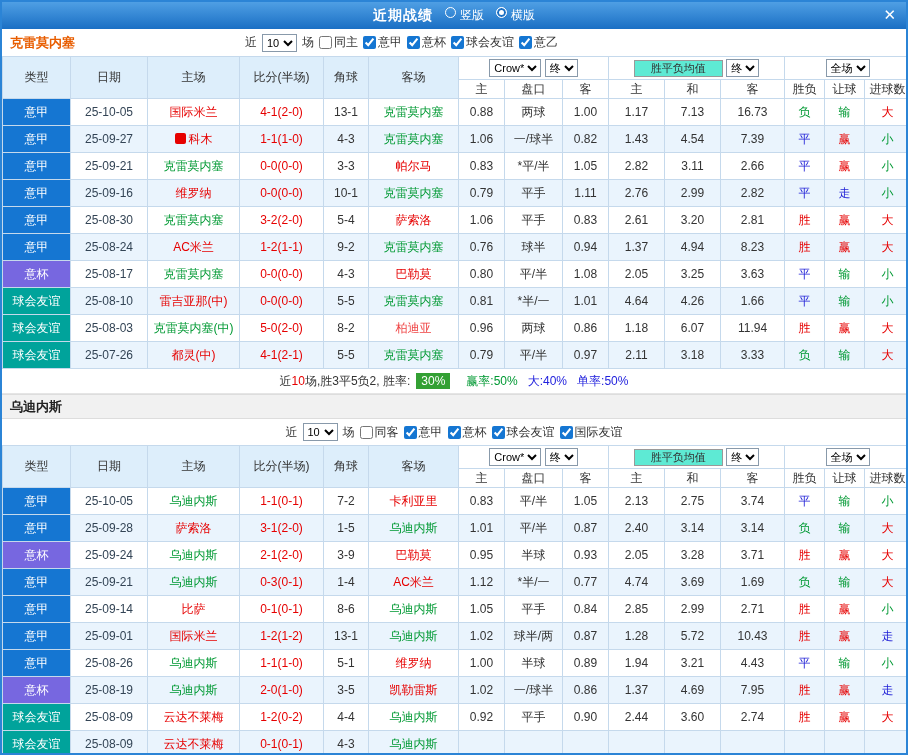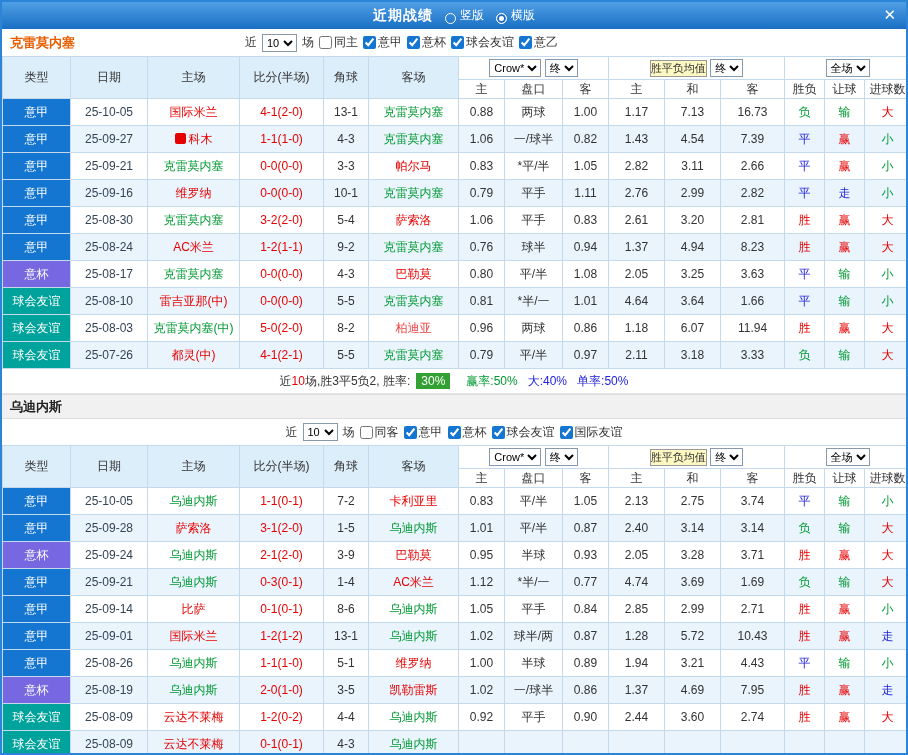--- a/index.html
+++ b/index.html
@@ -3,36 +3,36 @@
 <meta charset="utf-8">
 <style>
   *{margin:0;padding:0;box-sizing:border-box;}
   html,body{background:#ddd;}
   .page{width:908px;height:755px;overflow:hidden;background:#fff;border:2px solid #2b84d6;
         font-family:"Liberation Sans","DejaVu Sans",sans-serif;font-size:12px;color:#333;}
   
   .titlebar{height:27px;background:linear-gradient(#4f9fe4,#1a6fc4);display:flex;align-items:center;color:#fff;position:relative;}
   .titlebar-center{flex:1;display:flex;justify-content:center;align-items:center;gap:12px;}
   .title{font-size:14px;font-weight:bold;letter-spacing:1px;}
-  .radio-opt{display:flex;align-items:flex-end;gap:4px;cursor:pointer;}
+  .radio-opt{display:flex;align-items:flex-start;gap:4px;cursor:pointer;}
   .radio{width:11px;height:11px;border:1px solid #fff;border-radius:50%;display:inline-block;background:transparent;}
   .radio.checked{background:#fff;box-shadow:inset 0 0 0 2px #1a6fc4;}
   .close{position:absolute;right:10px;top:4px;font-size:15px;font-weight:bold;cursor:pointer;}
   
   .sec-head{display:flex;align-items:center;height:27px;padding:0 8px;background:#fff;}
   .team-title{color:#e85d00;font-weight:bold;font-size:13px;}
   .sec-band{height:25px;background:#f1f1f1;border-top:1px solid #ddd;border-bottom:1px solid #ddd;
             display:flex;align-items:center;padding:0 8px;font-weight:bold;font-size:13px;color:#222;}
   .sec-head2{display:flex;justify-content:center;align-items:center;height:26px;background:#fff;}
   .filter-bar{display:flex;align-items:center;gap:5px;font-size:12px;}
   .fb1{margin-left:170px;}
   .cb{display:flex;align-items:center;gap:2px;cursor:pointer;}
   input[type=checkbox]{width:13px;height:13px;accent-color:#1576d2;}
   .sel{font-size:11px;height:18px;border:1px solid #8899aa;background:#fff;}
-  .boxed{display:inline-block;border:1px solid #999;padding:1px 0;font-size:11px;background:#fef9c3;line-height:1.2;}
+  .boxed{display:inline-block;border:1px solid #999;padding:1px 16px;font-size:11px;background:#5eead4;line-height:1.2;}
   
   table.grid{width:100%;border-collapse:collapse;table-layout:fixed;}
   .grid th,.grid td{border:1px solid #c5d9ec;text-align:center;font-size:12px;height:27px;
                     padding:0 2px;overflow:hidden;white-space:nowrap;font-weight:normal;}
   .grid thead .toprow th{height:23px;}
   .grid thead .subrow th{height:19px;background:#fff;}
   .grid thead th.hleft{background:#ddeefb;}
   .grid tbody tr.alt{background:#eaf4fd;}
   .grid td.type{color:#fff;}
   .grid td.date{color:#334455;}
@@ -272,21 +272,21 @@
             <td class="type" style="background: rgb(0, 163, 155);">球会友谊</td>
             <td class="date">25-08-10</td>
             <td class="team"><span style="color: rgb(230, 0, 0);">雷吉亚那(中)</span></td>
             <td class="score">0-0(0-0)</td>
             <td class="corner">5-5</td>
             <td class="team"><span style="color: rgb(0, 153, 51);">克雷莫内塞</span></td>
             <td class="num">0.81</td>
             <td class="num">*半/一</td>
             <td class="num">1.01</td>
             <td class="num">4.64</td>
-            <td class="num">3.64</td>
+            <td class="num">4.26</td>
             <td class="num">1.66</td>
             <td class="flag" style="color: rgb(31, 31, 214);">平</td>
             <td class="flag" style="color: rgb(0, 153, 51);">输</td>
             <td class="flag" style="color: rgb(0, 153, 51);">小</td>
           </tr>
           <tr>
             <td class="type" style="background: rgb(0, 163, 155);">球会友谊</td>
             <td class="date">25-08-03</td>
             <td class="team"><span style="color: rgb(0, 153, 51);">克雷莫内塞(中)</span></td>
             <td class="score">5-0(2-0)</td>

